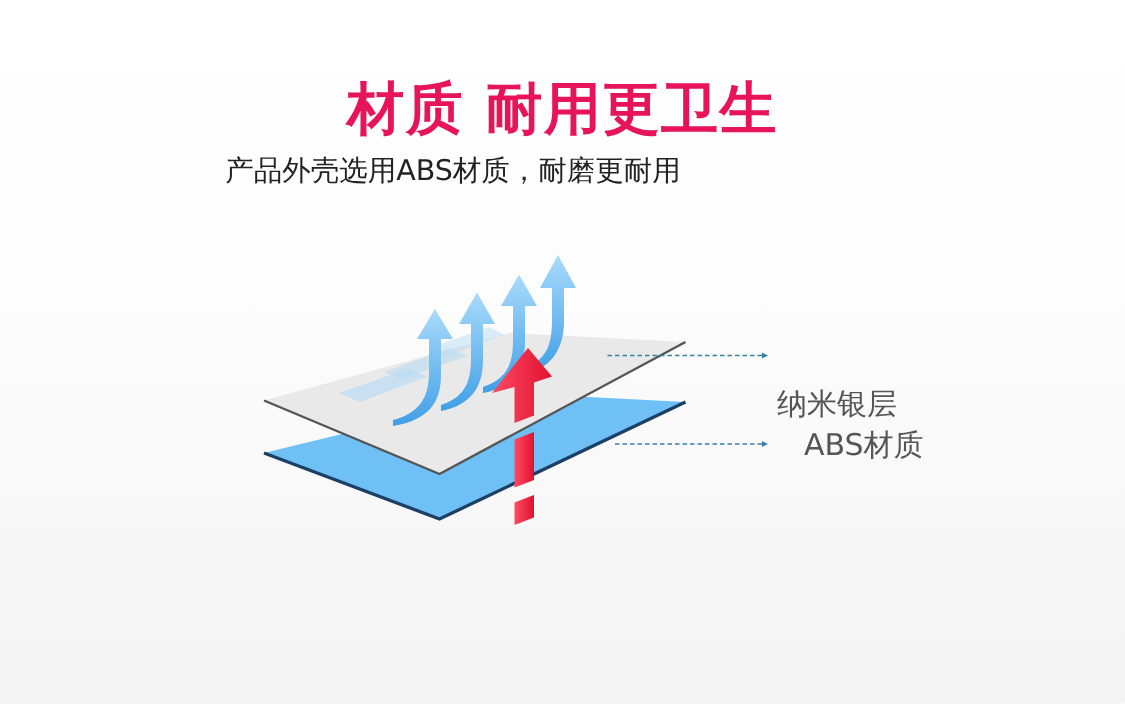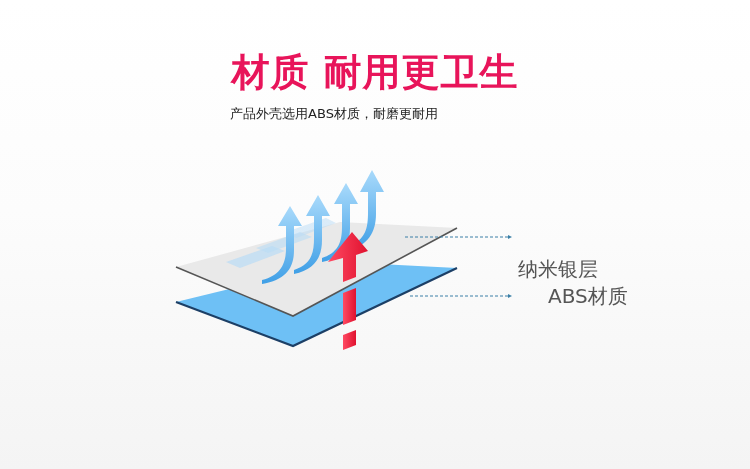--- a/index.html
+++ b/index.html
@@ -8,21 +8,21 @@
     background: linear-gradient(180deg, #ffffff 0%, #fcfcfc 45%, #f4f4f4 100%);
     font-family: "DejaVu Sans", "Liberation Sans", sans-serif;
   }
   .headline {
     position:absolute; left:0; width:750px; top:50px; text-align:center;
     font-size:38px; font-weight:bold; letter-spacing:1px;
     line-height:44px;
   }
   .subline {
     position:absolute; left:0; width:604px; top:101px; text-align:center;
-    font-size:13px; color:#222; line-height:26px;padding-left:32px;
+    font-size:19px; color:#222; line-height:26px;
   }
   .diagram { position:absolute; left:0; top:0; width:750px; height:469px; }
   .label {
     position:absolute; font-size:20px; color:#555; line-height:24px;
   }
 </style>
 </head>
 <body>
 
 <div class="headline" style="color:#e8145a">材质 耐用更卫生</div>
@@ -76,13 +76,13 @@
 
   <g>
     <line x1="405" y1="237" x2="508" y2="237" stroke="#3a7fa6" stroke-width="1" stroke-dasharray="3,2"></line>
     <polygon points="508,235 512,237 508,239" fill="#3a7fa6"></polygon>
     <line x1="410" y1="296" x2="508" y2="296" stroke="#3a7fa6" stroke-width="1" stroke-dasharray="3,2"></line>
     <polygon points="508,294 512,296 508,298" fill="#3a7fa6"></polygon>
   </g>
 </svg>
 
 <div class="label" style="left:518px; top:225px;margin-top:32px;">纳米银层</div>
-<div class="label" style="left:548px; top:284px;">ABS材质</div>
+<div class="label" style="left:536px; top:284px;">ABS材质</div>
 
 </body></html>

